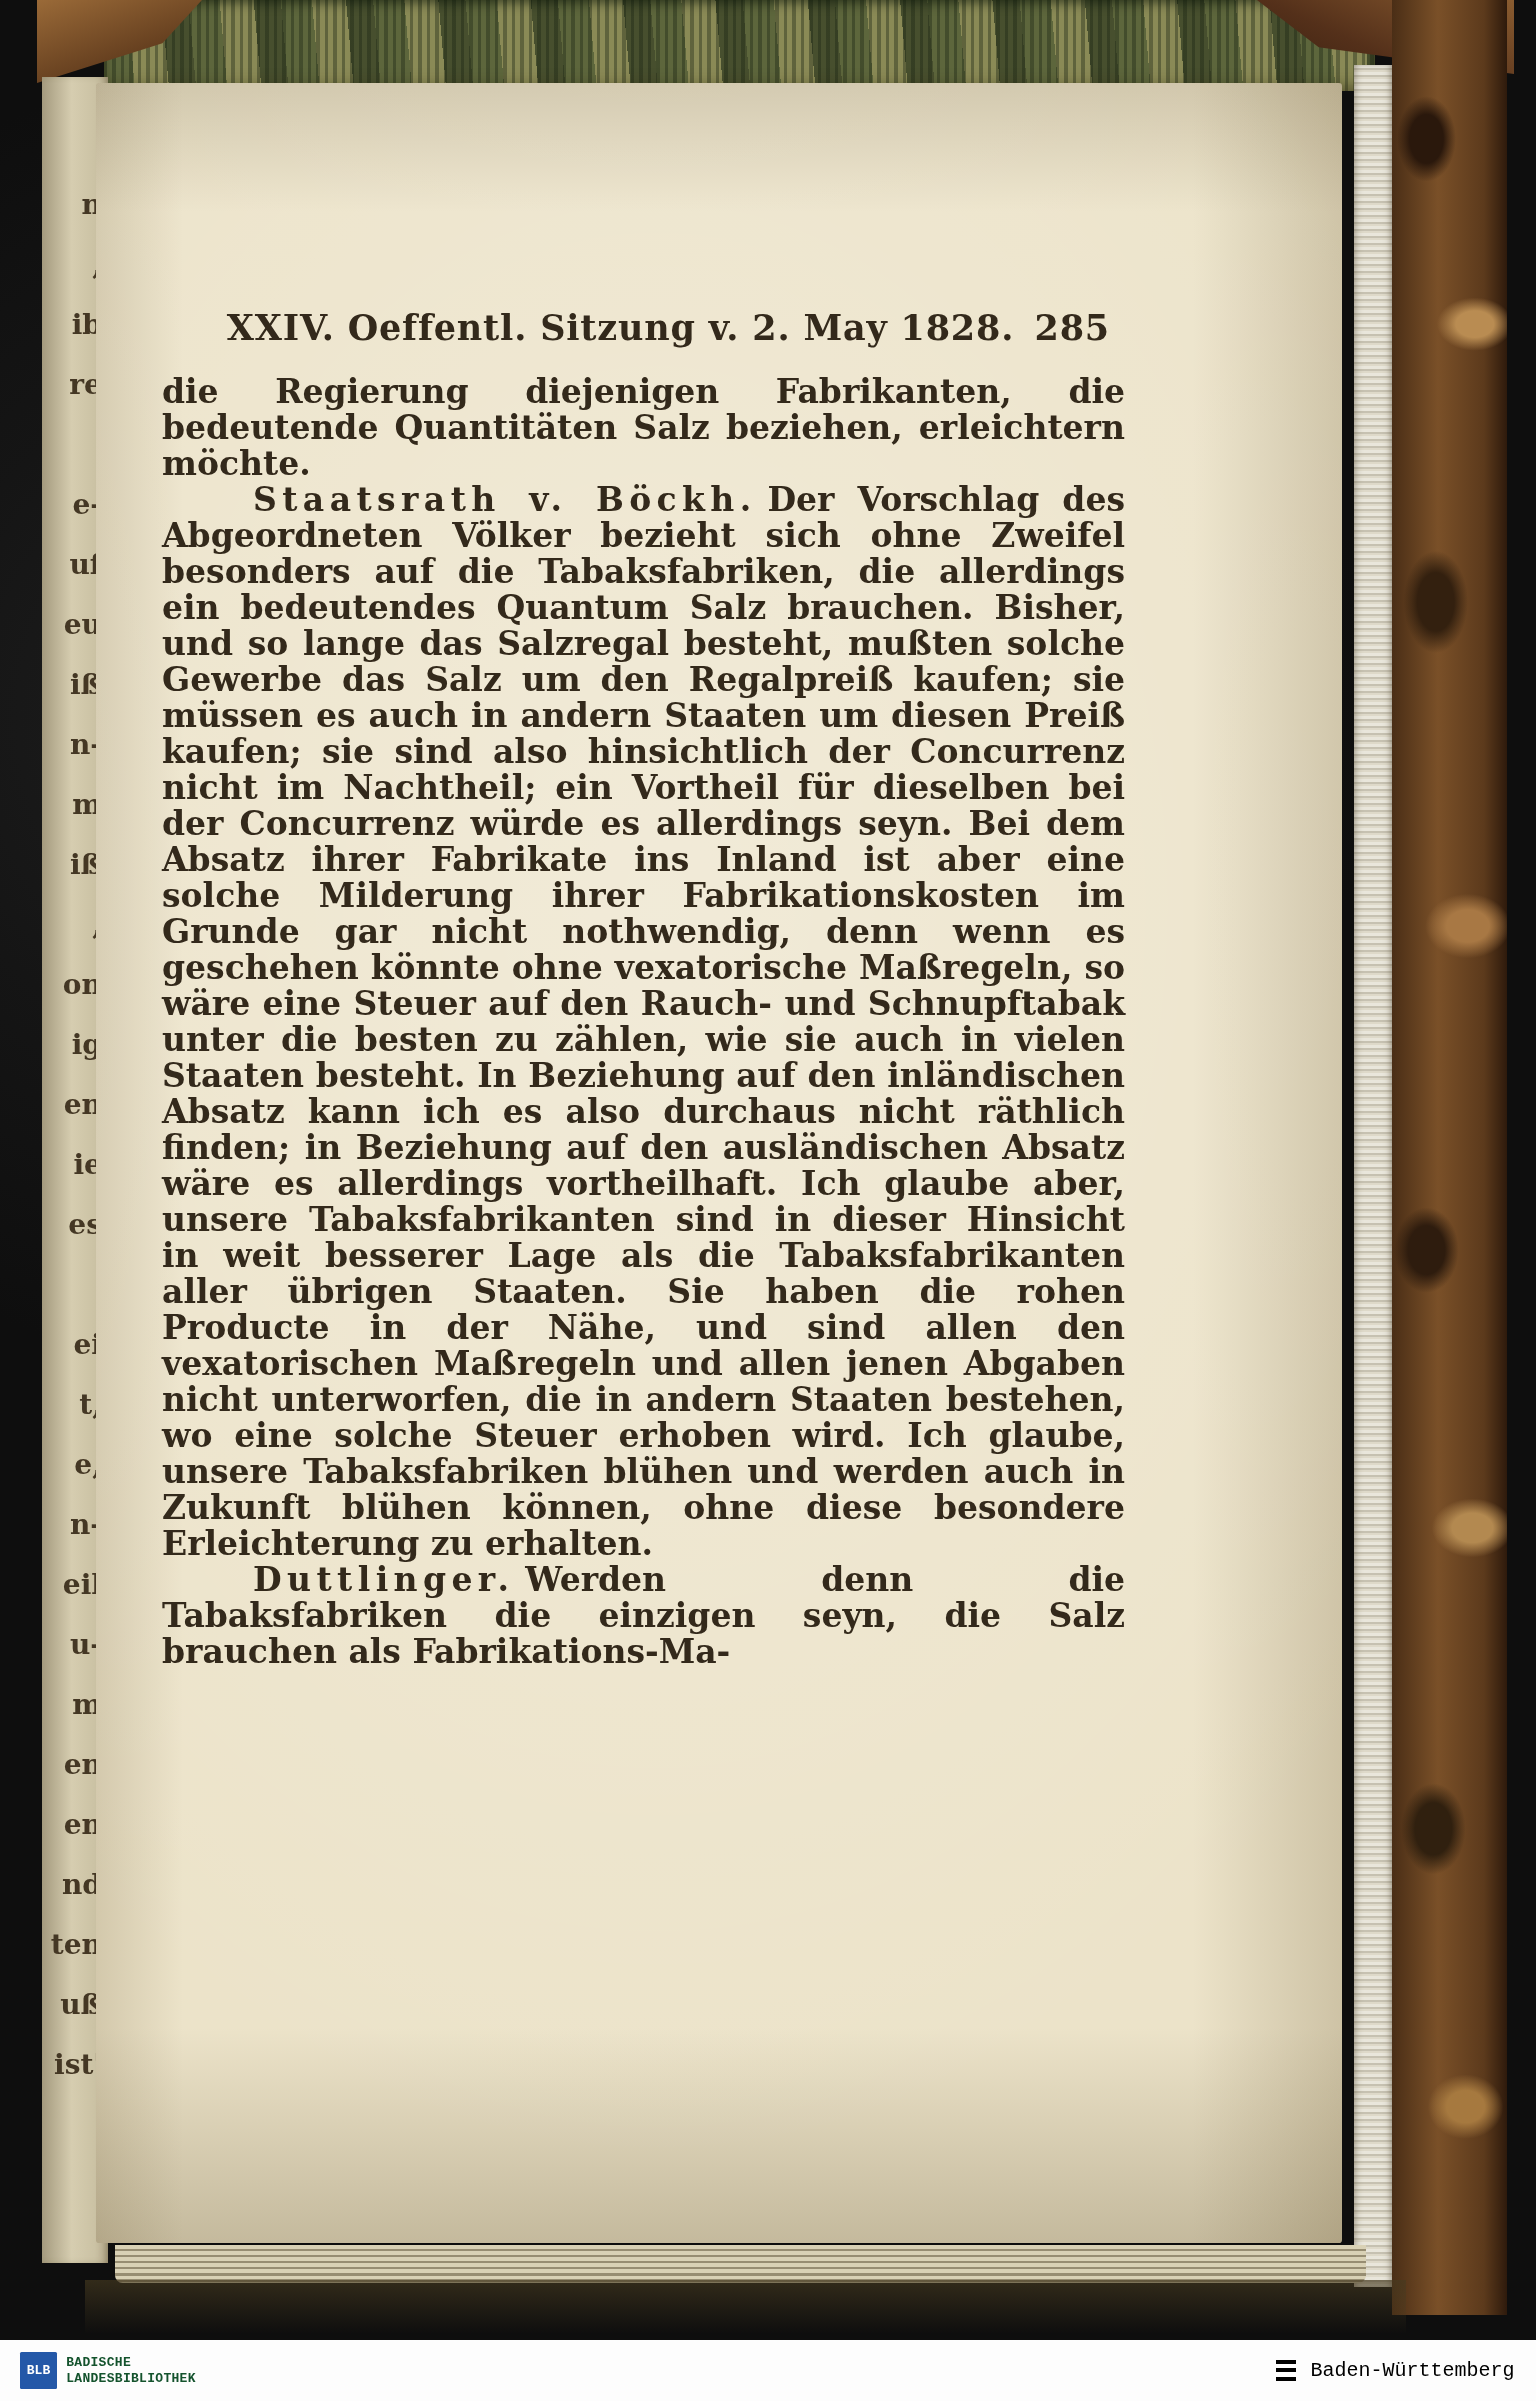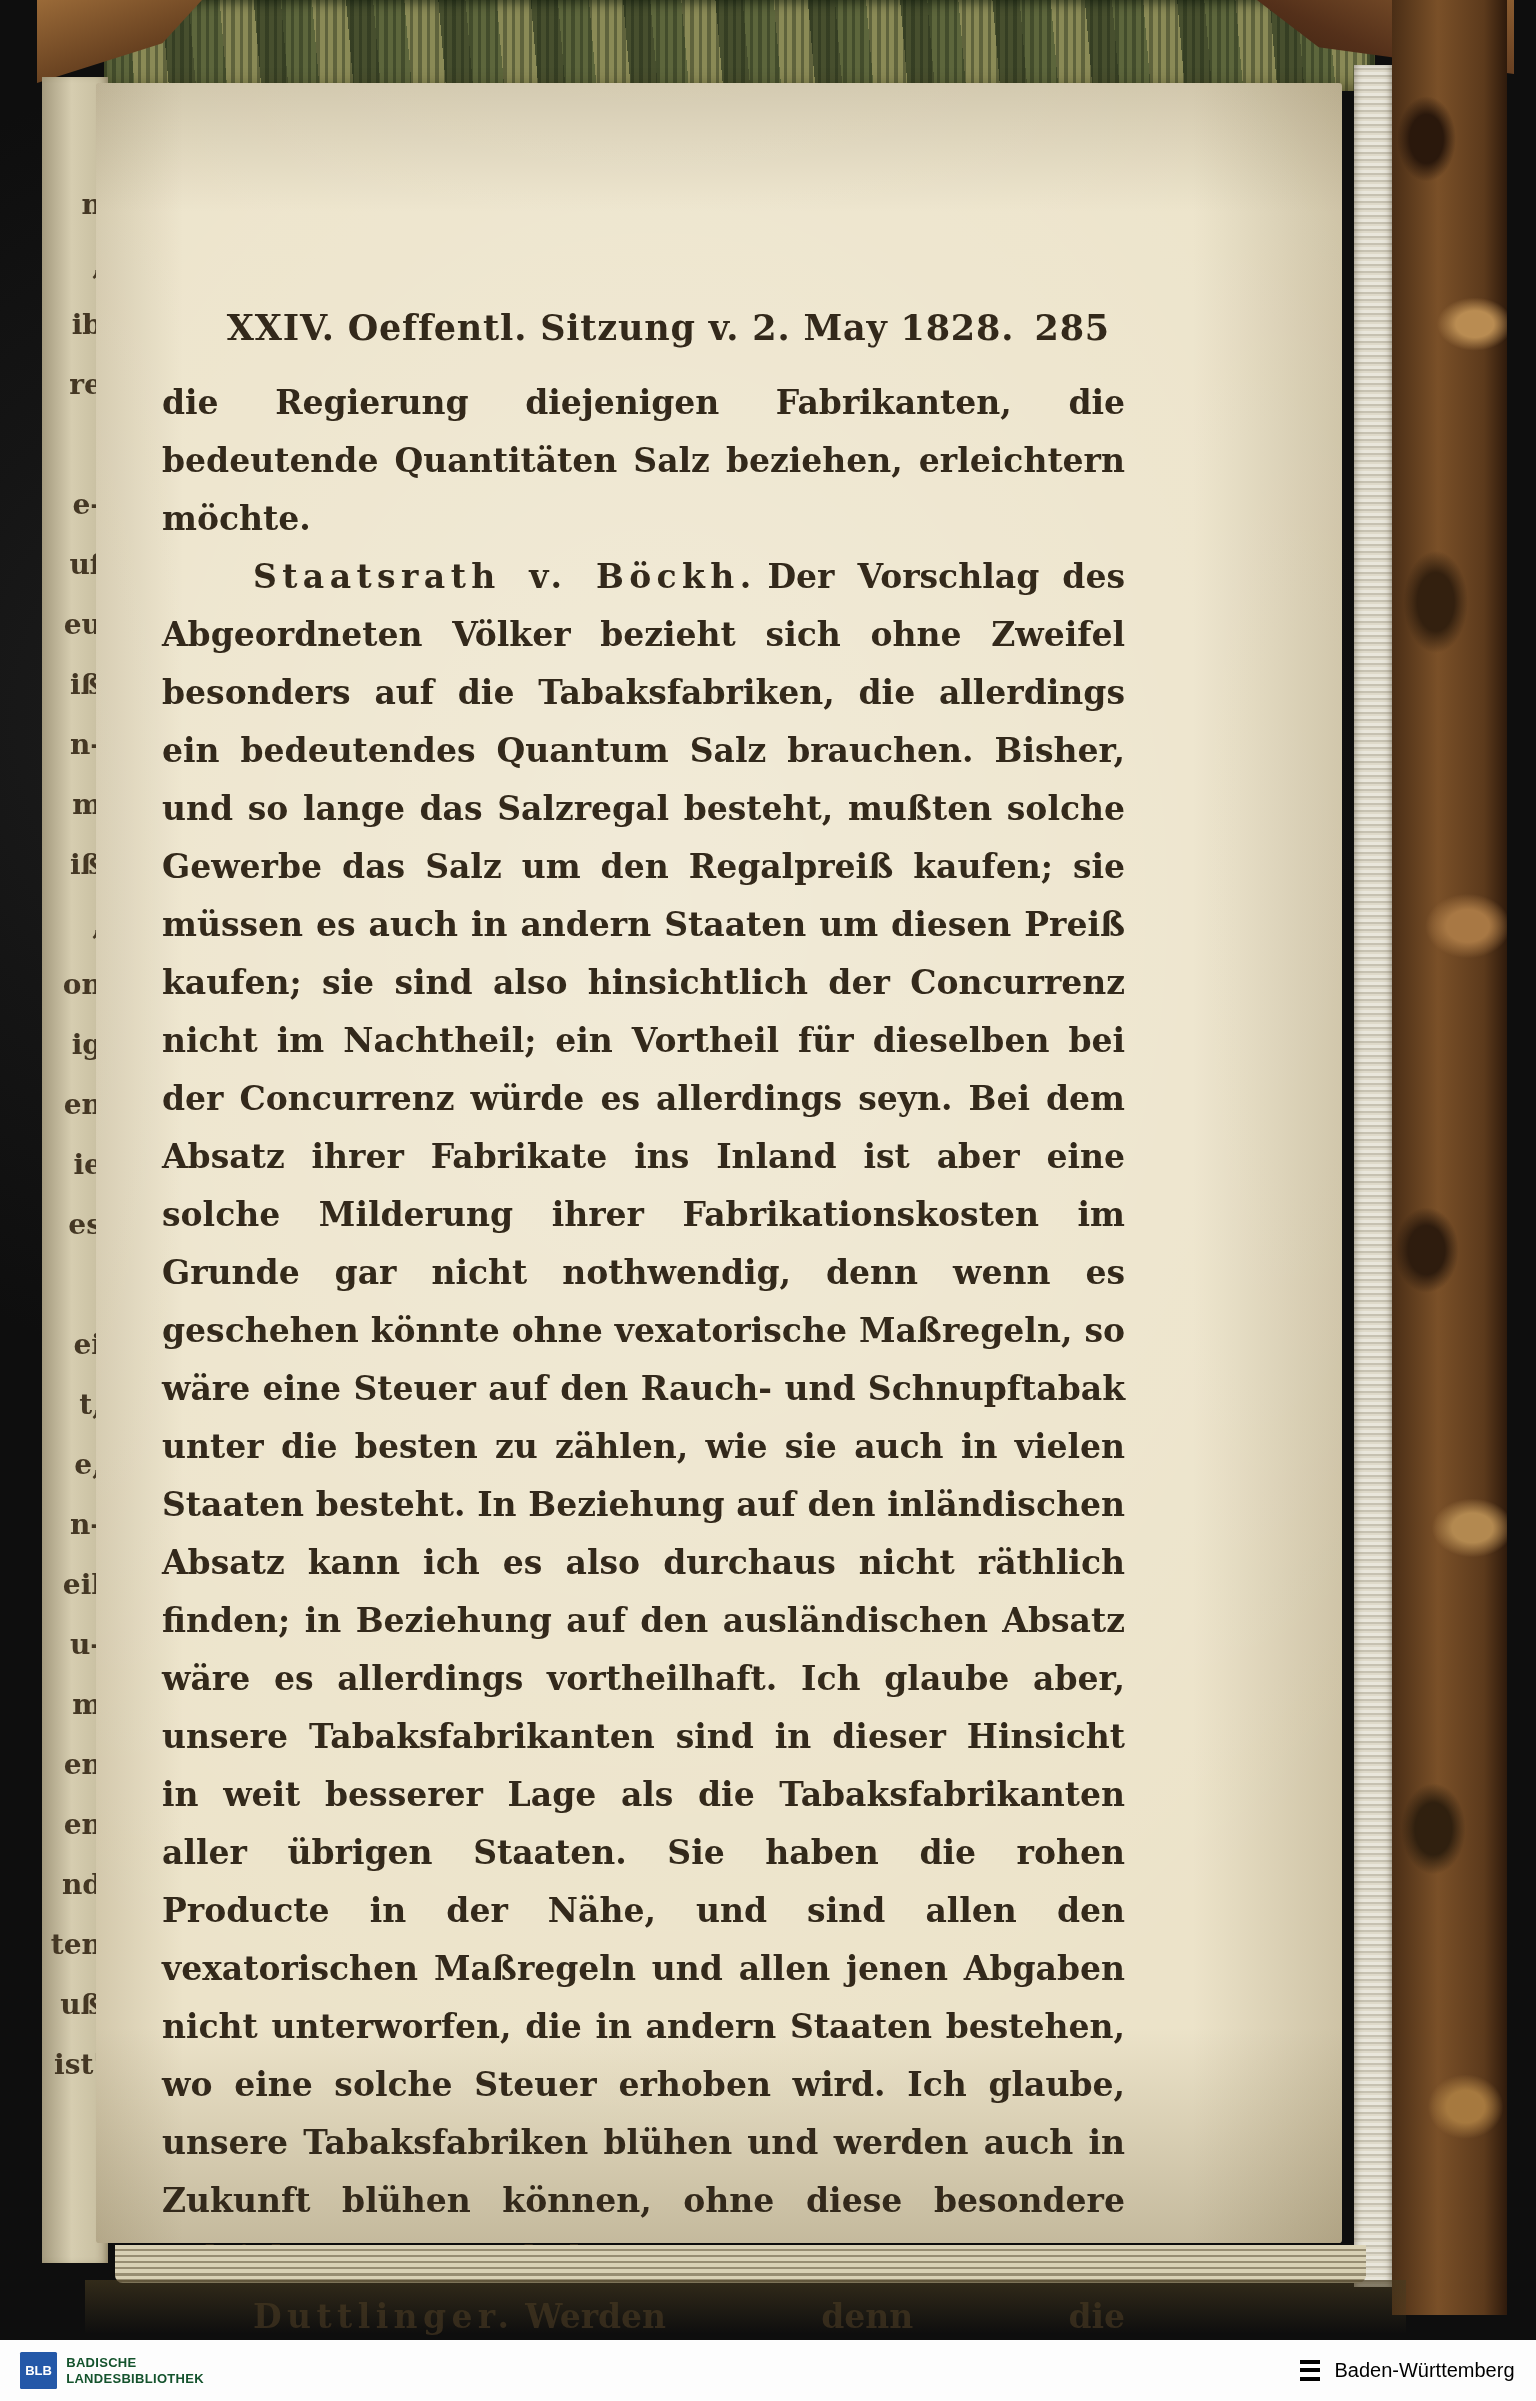--- a/index.html
+++ b/index.html
@@ -34,21 +34,21 @@
     box-sizing:border-box;padding:224px 217px 0 66px;
     background:
       radial-gradient(120% 95% at 45% 38%, rgba(255,255,255,.28), rgba(255,255,255,0) 62%),
       linear-gradient(90deg, rgba(110,92,52,.20), rgba(0,0,0,0) 7%, rgba(0,0,0,0) 88%, rgba(110,92,52,.24)),
       linear-gradient(180deg, rgba(105,90,55,.22), rgba(0,0,0,0) 6%, rgba(0,0,0,0) 90%, rgba(105,90,55,.30)),
       #ece3c9;
     border-radius:3.1px;color:#33291b;}
   .page-header{position:relative;text-align:center;font-size:35px;font-weight:700;
     letter-spacing:0.8px;margin:0 46px 26px 0;}
   .page-num{position:absolute;right:-31px;top:0;}
-  .par{margin:0;font-size:33px;line-height:58px;font-weight:700;text-align:justify;
+  .par{margin:0;font-size:33px;line-height:36px;font-weight:700;text-align:justify;
     text-indent:46px;}
   .par.first{text-indent:0;}
   .speaker{letter-spacing:5.4px;margin-right:10.8px;margin-left:45px;}
 
   .fore-edge{position:absolute;left:1354px;top:65px;width:40px;height:2222px;
     background:repeating-linear-gradient(180deg,#e9e6db 0 3.1px,#c6c1b1 3.1px 4.6px,#ded9c9 4.6px 7px);
     box-shadow:inset -6.1px 0 7.7px -3.1px rgba(70,60,40,.55), inset 6.1px 0 7.7px -4.6px rgba(70,60,40,.45);}
   .leather{position:absolute;left:1392px;top:0;width:115px;height:2315px;
     background:
       radial-gradient(42px 61px at 30% 6%, #2a180c 0 40%, transparent 70%),
@@ -63,21 +63,21 @@
       #63401f;}
   .bottom-edges{position:absolute;left:115px;top:2245px;width:1251px;height:38px;
     background:repeating-linear-gradient(180deg,#d9d1b5 0 3.8px,#978d72 3.8px 6.1px);
     border-radius:0 0 7.7px 7.7px;}
   .book-shadow{position:absolute;left:85px;top:2280px;width:1321px;height:54px;
     background:linear-gradient(180deg,rgba(70,58,32,.65),rgba(0,0,0,0));}
 
   
   .footer{position:absolute;left:0;bottom:0;width:1536px;height:61px;background:#fdfdfd;
     display:flex;align-items:center;justify-content:space-between;
-    font-family:Liberation Sans, sans-serif;}
+    font-family:Liberation Mono, monospace;}
   .footer-left{display:flex;align-items:center;gap:9.2px;padding-left:20px;}
   .blb-logo{width:37px;height:37px;background:#2458a8;color:#fff;display:flex;
     align-items:center;justify-content:center;font-weight:700;font-size:13px;border-radius:1.5px;}
   .blb-label{font-size:13px;font-weight:700;color:#14532d;line-height:1.18;letter-spacing:0.3px;}
   .footer-right{display:flex;align-items:center;gap:14px;padding-right:21.5px;}
   .bw-icon{width:20px;height:21px;
     background:repeating-linear-gradient(180deg,#000 0 3.8px,transparent 3.8px 8.5px);}
   .bw-label{font-size:20px;color:#000;}
 </style>
 </head>

